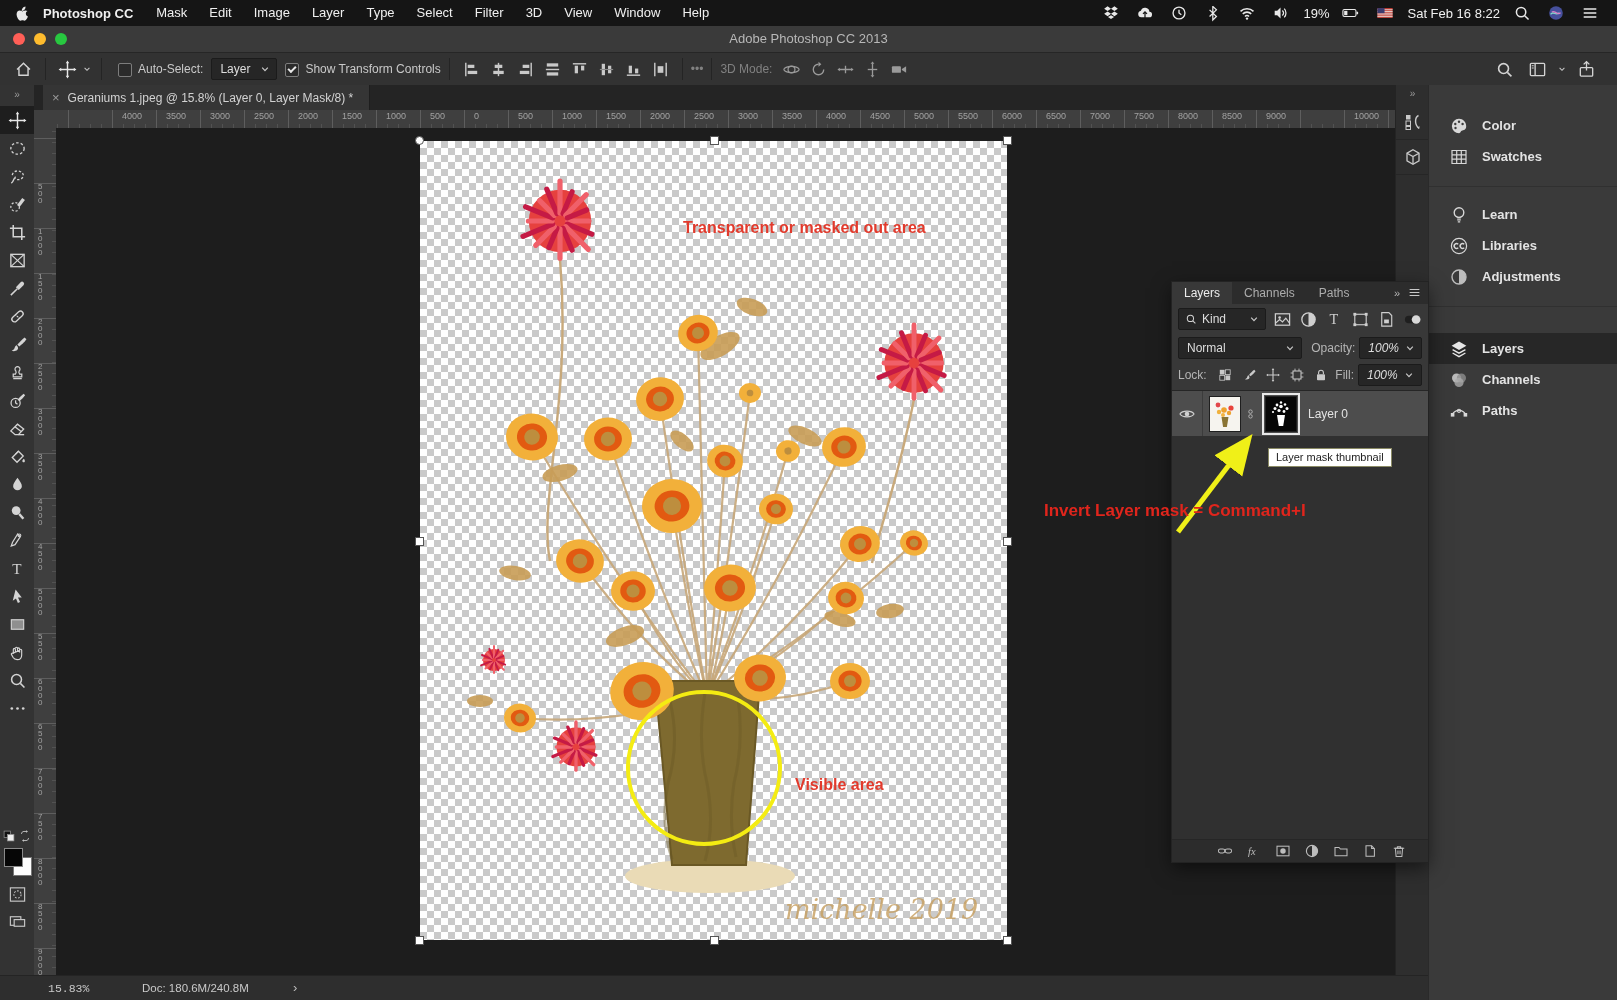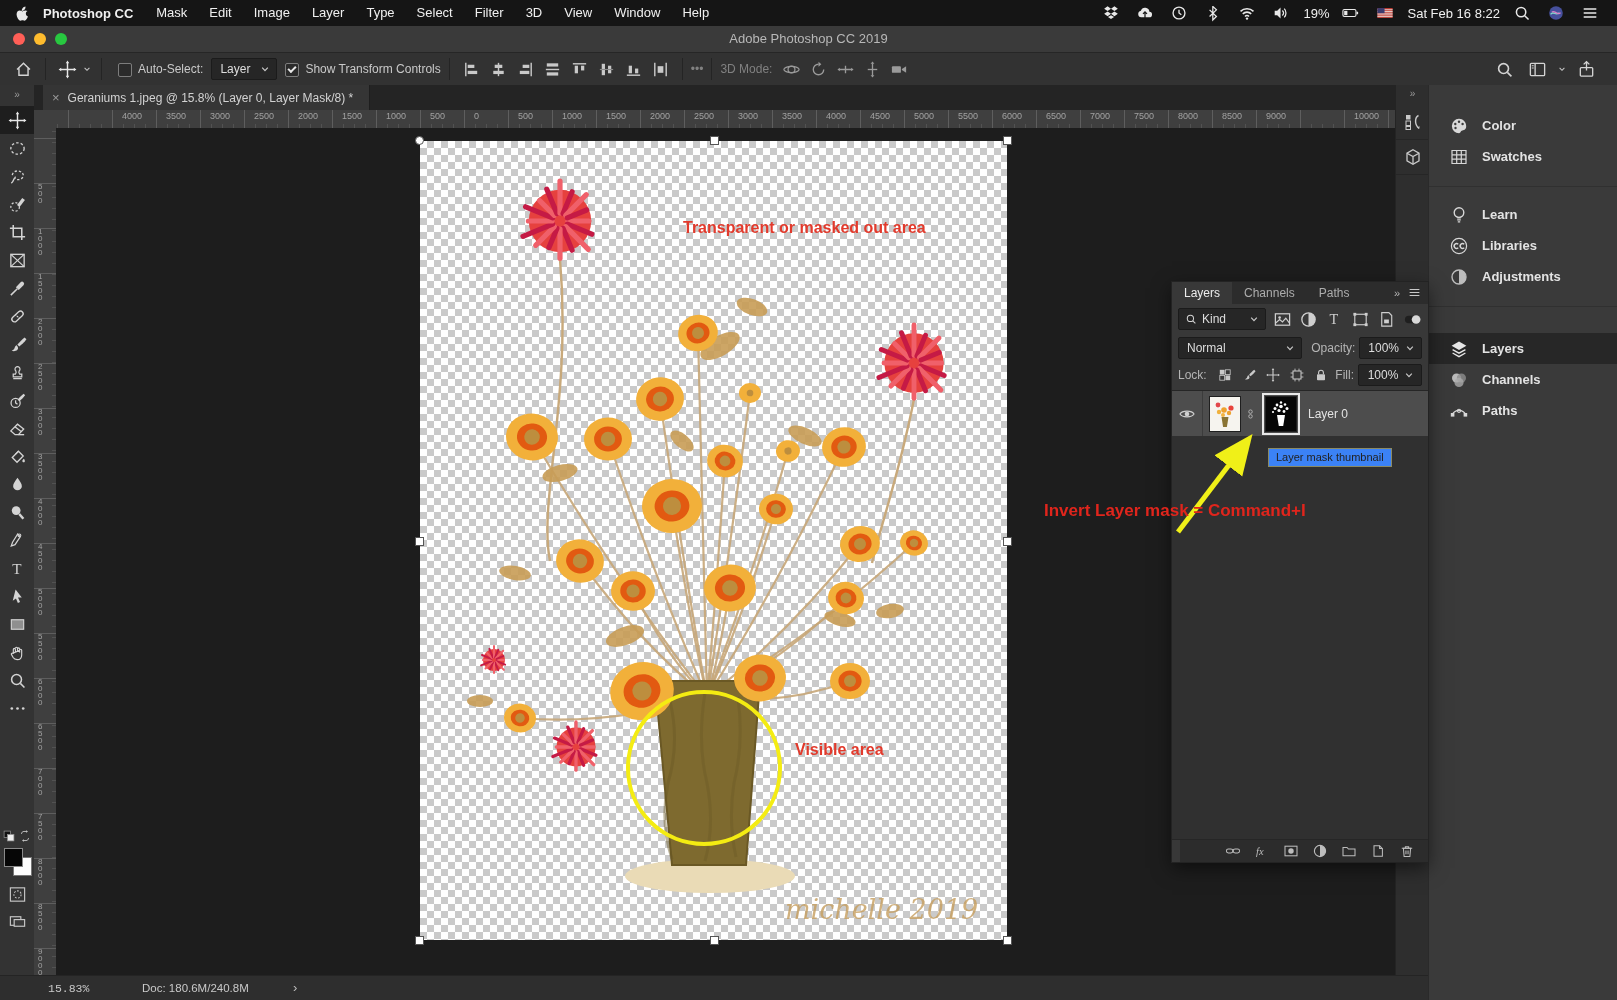--- a/index.html
+++ b/index.html
@@ -125,42 +125,42 @@
   #lp-tabs .tabico{color:#b5b5b5;font-size:11px;line-height:22px;padding:0 5px;}
   #lp-tabs .icon{width:15px;height:15px;margin:3px 6px 0 2px;}
   #lp-filter{height:30px;display:flex;align-items:center;padding:0 6px;}
   #kind-combo{width:92px;}
   #kind-combo .mag{width:12px;height:12px;margin-right:5px;margin-left:-2px;}
   #kind-combo .lbl{flex:1;}
   #lp-filter .fic{width:19px;height:19px;margin-left:7px;}
   #lp-blend{height:28px;display:flex;align-items:center;padding:0 6px;}
   #blend-well{width:128px;justify-content:space-between;}
   #lp-blend .oplabel{margin-left:9px;margin-right:4px;color:#b5b5b5;}
-  .pct-well{width:50px;justify-content:center;}
+  .pct-well{width:50px;justify-content:flex-start;font-style:italic;}
   #lp-lock{height:26px;display:flex;align-items:center;padding:0 6px;}
   #lp-lock .locklabel{margin-right:6px;color:#b5b5b5;}
   #lp-lock .lic{width:16px;height:16px;margin:0 4px;}
   #lp-lock .filllabel{margin-left:auto;margin-right:4px;color:#b5b5b5;}
   #lp-list{position:absolute;left:0;top:108px;right:0;bottom:22px;background:#303030;
     border-top:1px solid #262626;border-bottom:1px solid #262626;}
   #layer-row{height:45px;background:#4d4d4d;display:flex;align-items:center;}
   #eye-gutter{width:30px;height:45px;display:flex;align-items:center;justify-content:center;
     border-right:1px solid #3c3c3c;}
   #eye-gutter .icon{width:18px;height:18px;}
   .thumb{width:30px;height:34px;border:1px solid #1f1f1f;margin-left:6px;}
   .thumb svg{width:100%;height:100%;display:block;}
   #chain{width:13px;height:20px;margin-left:3px;}
   #mask-thumb{outline:2px solid #e9e9e9;outline-offset:1px;margin-left:8px;}
   #layer-name{margin-left:11px;color:#e3e3e3;}
   #lp-bottom{position:absolute;left:0;bottom:0;right:0;height:22px;background:#2c2c2c;
-    display:flex;align-items:center;padding-left:38px;margin-left:8px;}
+    display:flex;align-items:center;padding-left:38px;}
   #lp-bottom .bic{width:16px;height:16px;margin:0 6.5px;}
 
   
-  #tooltip{position:absolute;left:1268px;top:448px;background:#3b82f6;border:1px solid #8a8a64;
+  #tooltip{position:absolute;left:1268px;top:448px;background:#ffffff;border:1px solid #8a8a64;
     color:#222;font-size:11px;padding:2px 7px 3px;z-index:40;white-space:nowrap;}
   #arrow-svg{position:absolute;left:1156px;top:424px;width:120px;height:120px;z-index:40;}
   #invert-note{position:absolute;left:1044px;top:501px;color:#e0251c;font-weight:bold;
     font-size:17px;z-index:40;white-space:nowrap;}
 
   
   #statusbar{position:absolute;left:0;top:975px;width:1428px;height:25px;background:#2e2e2e;
     color:#c9c9c9;font-size:11.5px;border-top:1px solid #242424;}
   #sb-zoom{position:absolute;left:48px;top:0;line-height:25px;font-family:Liberation Mono, monospace;}
   #sb-doc{position:absolute;left:142px;top:0;line-height:25px;}
@@ -261,21 +261,21 @@
             <path d="M3 5.5h14M3 10h14M3 14.5h14" stroke="#e8e8e8" stroke-width="1.6"></path>
           </svg>
         </span>
       </div>
   </header>
 
   <div id="titlebar">
     <span class="tl" id="tl-close"></span>
     <span class="tl" id="tl-min"></span>
     <span class="tl" id="tl-zoom"></span>
-    <div id="win-title">Adobe Photoshop CC 2019</div>
+    <div id="win-title">Adobe Photoshop CC 2013</div>
   </div>
 
   <div id="optionsbar">
     <span class="icon ob" style="margin-left:14px">
         <svg viewBox="0 0 20 20">
           <path d="M3.2 10 10 3.4 16.8 10M5.2 8.6V16h9.6V8.6" fill="none" stroke="#d4d4d4" stroke-width="1.5"></path>
         </svg>
       </span>
     <span class="ob-sep"></span>
     <span class="icon ob">
@@ -907,21 +907,21 @@
         <line x1="72.0" y1="517.0" x2="66.9" y2="511.9" stroke="#f0606a" stroke-width="2.0" stroke-linecap="round"></line>
         <line x1="72.9" y1="516.4" x2="69.4" y2="507.9" stroke="#c51a45" stroke-width="2.0" stroke-linecap="round"></line>
         <line x1="74.0" y1="516.2" x2="74.0" y2="505.0" stroke="#f0606a" stroke-width="2.0" stroke-linecap="round"></line>
         <line x1="75.1" y1="516.4" x2="78.2" y2="508.8" stroke="#c51a45" stroke-width="2.0" stroke-linecap="round"></line>
         <line x1="76.0" y1="517.0" x2="83.2" y2="509.8" stroke="#f0606a" stroke-width="2.0" stroke-linecap="round"></line>
         <line x1="76.6" y1="517.9" x2="83.3" y2="515.1" stroke="#c51a45" stroke-width="2.0" stroke-linecap="round"></line>
         <circle cx="284" cy="627" r="76" fill="none" stroke="#f4ec12" stroke-width="4"></circle>
         <text x="365" y="778" font-family="DejaVu Serif, serif" font-style="italic" font-size="27" fill="#c69e5e" opacity=".8">michelle 2019</text>
       </svg>
     <div class="ann" style="left:263px;top:78px">Transparent or masked out area</div>
-    <div class="ann" style="left:375px;top:600px">Visible area</div>
+    <div class="ann" style="left:375px;top:635px">Visible area</div>
     <span class="hd tl"></span>
     <span class="hd tc"></span>
     <span class="hd tr"></span>
     <span class="hd ml"></span>
     <span class="hd mr"></span>
     <span class="hd bl"></span>
     <span class="hd bc"></span>
     <span class="hd br"></span>
   </div>
 

